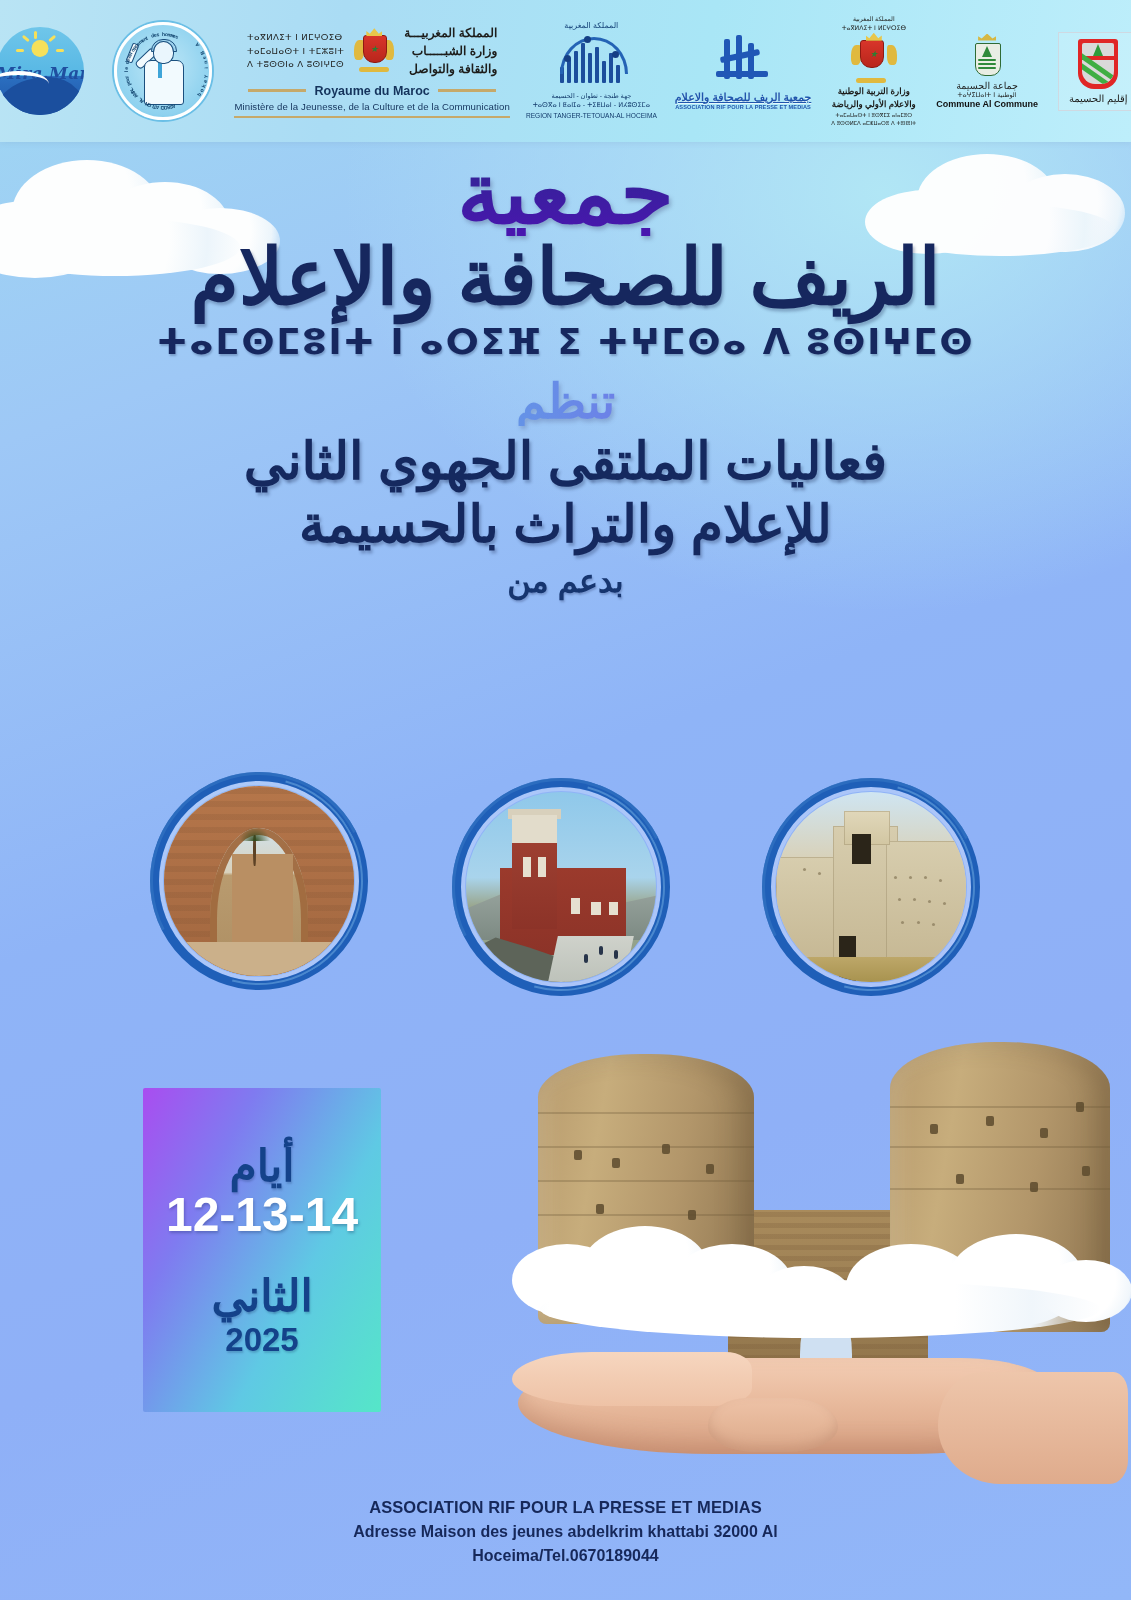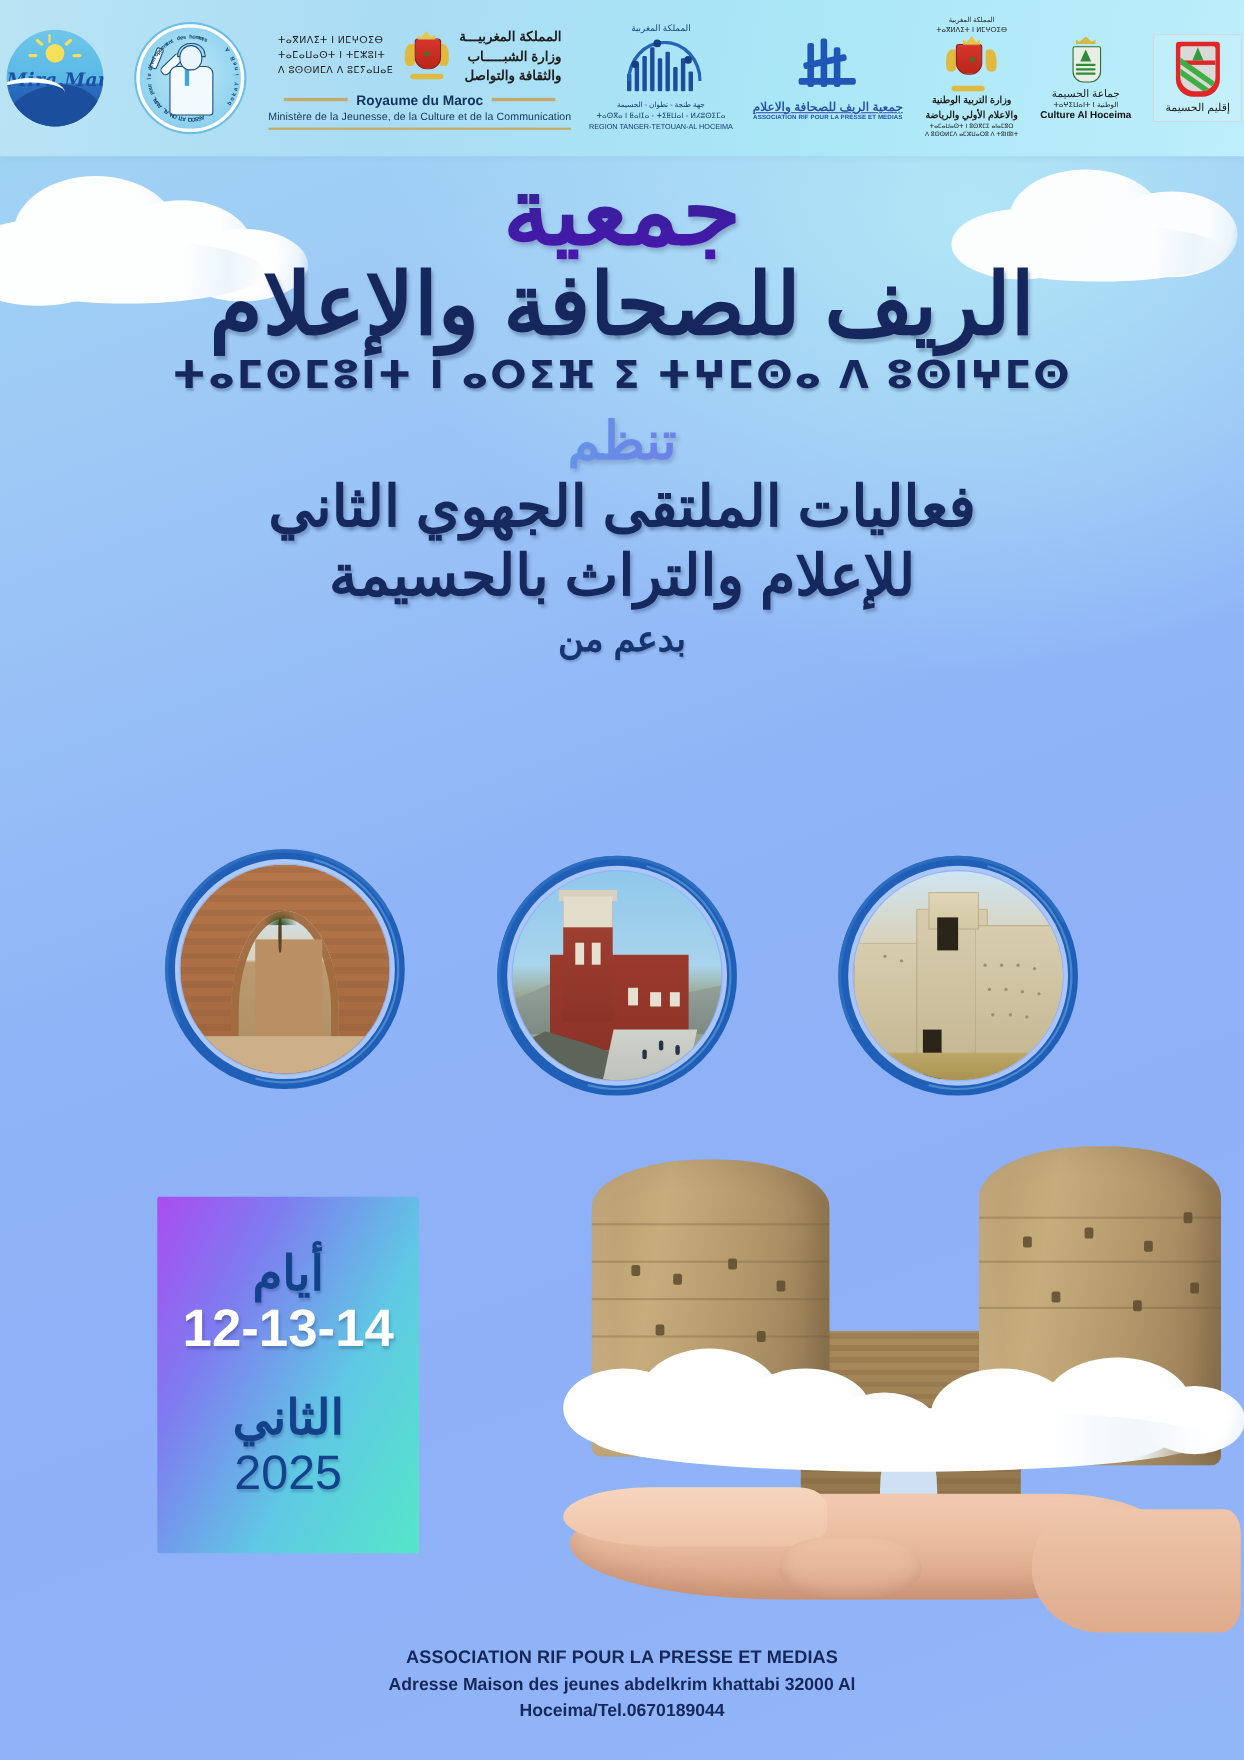--- a/index.html
+++ b/index.html
@@ -237,21 +237,21 @@
     padding:3px;border-radius:2px;
     background:linear-gradient(118deg,#a94df0 0%,#7f7bf0 28%,#5fc9e4 64%,#55e6c8 100%);}
   #dateinner{width:100%;height:100%;background:transparent;display:flex;flex-direction:column;
     align-items:center;justify-content:center;gap:2px;}
   .d-ayyam{font-size:44px;font-weight:800;color:#14428a;line-height:1.08;
     text-shadow:1px 2px 2px rgba(20,40,90,.22);}
   .d-days{font-size:48px;font-weight:800;color:#ffffff;line-height:1.1;letter-spacing:0px;
     text-shadow:1px 2px 3px rgba(20,40,90,.3);direction:ltr;margin-top:-2px;}
   .d-month{font-size:44px;font-weight:800;color:#14428a;line-height:1.1;margin-top:28px;
     text-shadow:1px 2px 2px rgba(20,40,90,.22);}
-  .d-year{font-size:44px;font-weight:400;color:#14428a;line-height:1.1;direction:ltr;
+  .d-year{font-size:33px;font-weight:700;color:#14428a;line-height:1.1;direction:ltr;
     text-shadow:1px 2px 2px rgba(20,40,90,.22);}
 
   
   #scene{position:absolute;left:500px;top:1030px;width:631px;height:460px;}
   .tw{position:absolute;border-radius:48% 48% 4% 4% / 16% 16% 3% 3%;
     background:linear-gradient(100deg,#b79a6c 0%,#c7ad7c 28%,#b2966a 62%,#8e7550 100%);
     box-shadow:inset -14px 0 24px rgba(90,70,40,.28), inset 10px 0 18px rgba(255,250,230,.16);}
   .twL{left:38px;top:24px;width:216px;height:270px;}
   .twR{left:390px;top:12px;width:220px;height:290px;}
   .tw .seam{position:absolute;left:0;right:0;height:1.5px;background:rgba(110,88,56,.3);}
@@ -386,21 +386,21 @@
           </div>
         </div>
     </div>
 
     <div class="logo ministry">
       <div class="min-block">
         <div class="min-top">
           <div class="tif-lines">
             <div>ⵜⴰⴳⵍⴷⵉⵜ ⵏ ⵍⵎⵖⵔⵉⴱ</div>
             <div>ⵜⴰⵎⴰⵡⴰⵙⵜ ⵏ ⵜⵎⵣⵓⵏⵜ</div>
-            <div>ⴷ ⵓⵙⵙⵍⵎⴷ ⴷ ⵓⵎⵢⴰⵡⴰⴹ</div>
+            <div>ⴷ ⵜⵓⵙⵙⵏⴰ ⴷ ⵓⵙⵏⵖⵎⵙ</div>
           </div>
           <div class="emblem">
             <i class="em-lion-l"></i>
               <i class="em-lion-r"></i>
             <i class="em-shield"></i>
               <i class="em-star">★</i>
             <i class="em-crown"></i>
               <i class="em-base"></i>
           </div>
           <div class="ar-lines">
@@ -482,21 +482,21 @@
           <i class="cm-body"></i>
           <i class="cm-tree"></i>
         <span class="cm-waves">
             <i style="top:0"></i>
             <i style="top:4px"></i>
             <i style="top:8px"></i>
           </span>
       </div>
       <div class="cm-ar">جماعة الحسيمة</div>
       <div class="cm-tf">ⵜⴰⵖⵉⵡⴰⵏⵜ ⵏ الوطنية</div>
-      <div class="cm-fr">Culture Al Hoceima</div>
+      <div class="cm-fr">Commune Al Commune</div>
     </div>
 
     <div class="logo province">
       <div class="pv-shield">
         <i class="pv-outer"></i>
         <span class="pv-inner">
           <i class="pv-tree"></i>
           <i class="pv-band"></i>
           <i class="pv-stripe" style="top:20px"></i>
           <i class="pv-stripe" style="top:30px"></i>

